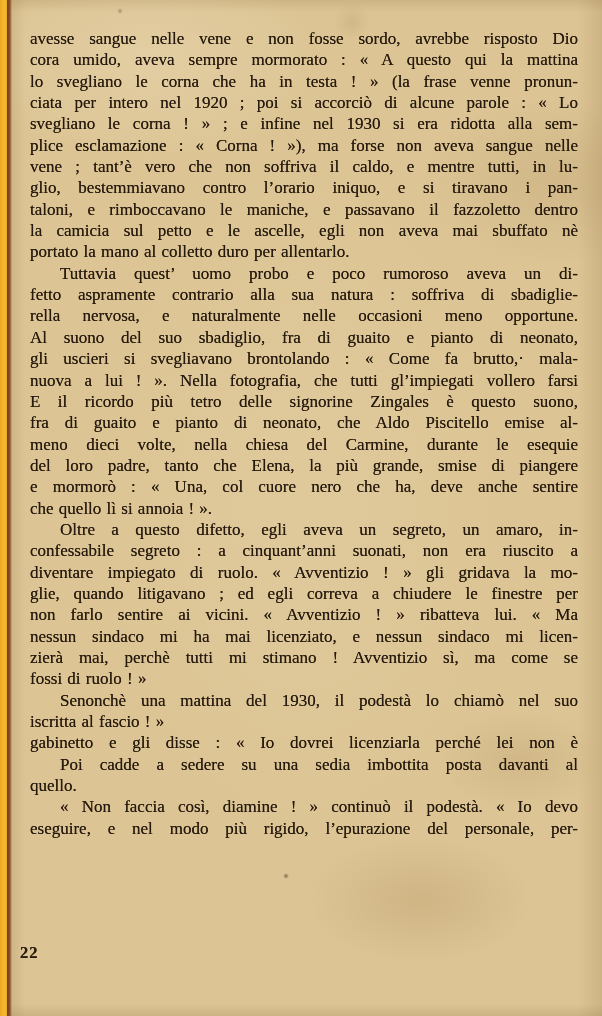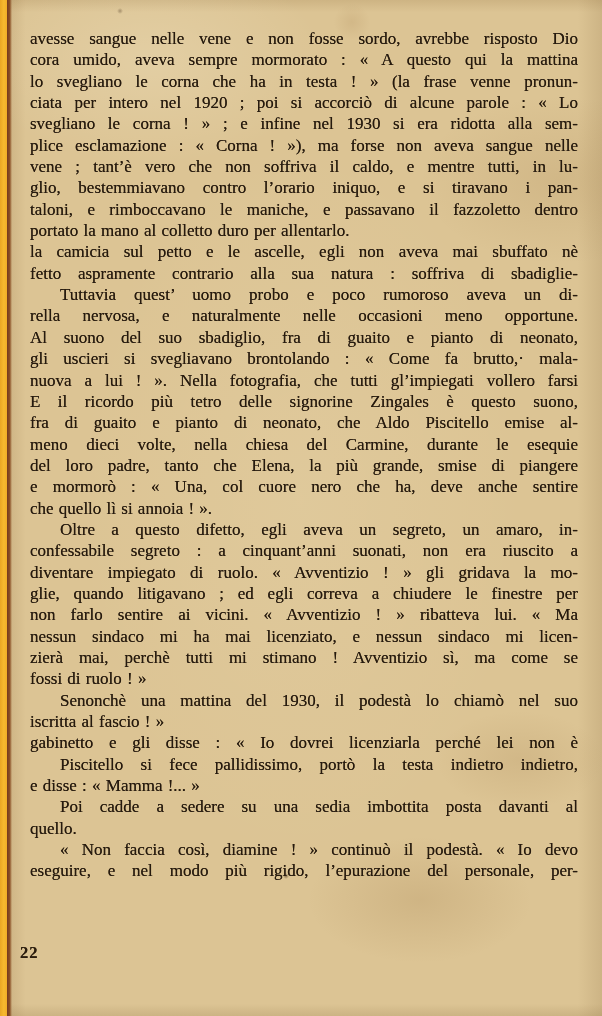--- a/index.html
+++ b/index.html
@@ -67,26 +67,26 @@
       <div class="paragraph">
         <div class="line">avesse sangue nelle vene e non fosse sordo, avrebbe risposto Dio</div>
         <div class="line">cora umido, aveva sempre mormorato : « A questo qui la mattina</div>
         <div class="line">lo svegliano le corna che ha in testa ! » (la frase venne pronun-</div>
         <div class="line">ciata per intero nel 1920 ; poi si accorciò di alcune parole : « Lo</div>
         <div class="line">svegliano le corna ! » ; e infine nel 1930 si era ridotta alla sem-</div>
         <div class="line">plice esclamazione : « Corna ! »), ma forse non aveva sangue nelle</div>
         <div class="line">vene ; tant’è vero che non soffriva il caldo, e mentre tutti, in lu-</div>
         <div class="line">glio, bestemmiavano contro l’orario iniquo, e si tiravano i pan-</div>
         <div class="line">taloni, e rimboccavano le maniche, e passavano il fazzoletto dentro</div>
+        <div class="line">la camicia sul petto e le ascelle, egli non aveva mai sbuffato nè</div>
         <div class="line para-end">portato la mano al colletto duro per allentarlo.</div>
-        <div class="line">la camicia sul petto e le ascelle, egli non aveva mai sbuffato nè</div>
       </div>
       <div class="paragraph">
+        <div class="line indent">Tuttavia quest’ uomo probo e poco rumoroso aveva un di-</div>
         <div class="line">fetto aspramente contrario alla sua natura : soffriva di sbadiglie-</div>
-        <div class="line indent">Tuttavia quest’ uomo probo e poco rumoroso aveva un di-</div>
         <div class="line">rella nervosa, e naturalmente nelle occasioni meno opportune.</div>
         <div class="line">Al suono del suo sbadiglio, fra di guaito e pianto di neonato,</div>
         <div class="line">gli uscieri si svegliavano brontolando : « Come fa brutto,· mala-</div>
         <div class="line">nuova a lui ! ». Nella fotografia, che tutti gl’impiegati vollero farsi</div>
         <div class="line">E il ricordo più tetro delle signorine Zingales è questo suono,</div>
         <div class="line">fra di guaito e pianto di neonato, che Aldo Piscitello emise al-</div>
         <div class="line">meno dieci volte, nella chiesa del Carmine, durante le esequie</div>
         <div class="line">del loro padre, tanto che Elena, la più grande, smise di piangere</div>
         <div class="line">e mormorò : « Una, col cuore nero che ha, deve anche sentire</div>
         <div class="line para-end">che quello lì si annoia ! ».</div>
@@ -100,24 +100,20 @@
         <div class="line">nessun sindaco mi ha mai licenziato, e nessun sindaco mi licen-</div>
         <div class="line">zierà mai, perchè tutti mi stimano ! Avventizio sì, ma come se</div>
         <div class="line para-end">fossi di ruolo ! »</div>
       </div>
       <div class="paragraph">
         <div class="line indent">Senonchè una mattina del 1930, il podestà lo chiamò nel suo</div>
         <div class="line para-end">iscritta al fascio ! »</div>
         <div class="line">gabinetto e gli disse : « Io dovrei licenziarla perché lei non è</div>
       </div>
       <div class="paragraph">
-        <div class="line indent">Piscitello si fece pallidissimo, portò la testa indietro indietro,</div>
-        <div class="line para-end">e disse : « Mamma !... »</div>
-      </div>
-      <div class="paragraph">
         <div class="line indent">Poi cadde a sedere su una sedia imbottita posta davanti al</div>
         <div class="line para-end">quello.</div>
       </div>
       <div class="paragraph">
         <div class="line indent">« Non faccia così, diamine ! » continuò il podestà. « Io devo</div>
         <div class="line">eseguire, e nel modo più rigido, l’epurazione del personale, per-</div>
       </div>
     </div>
   <div class="page-number">22</div>
 </div>

